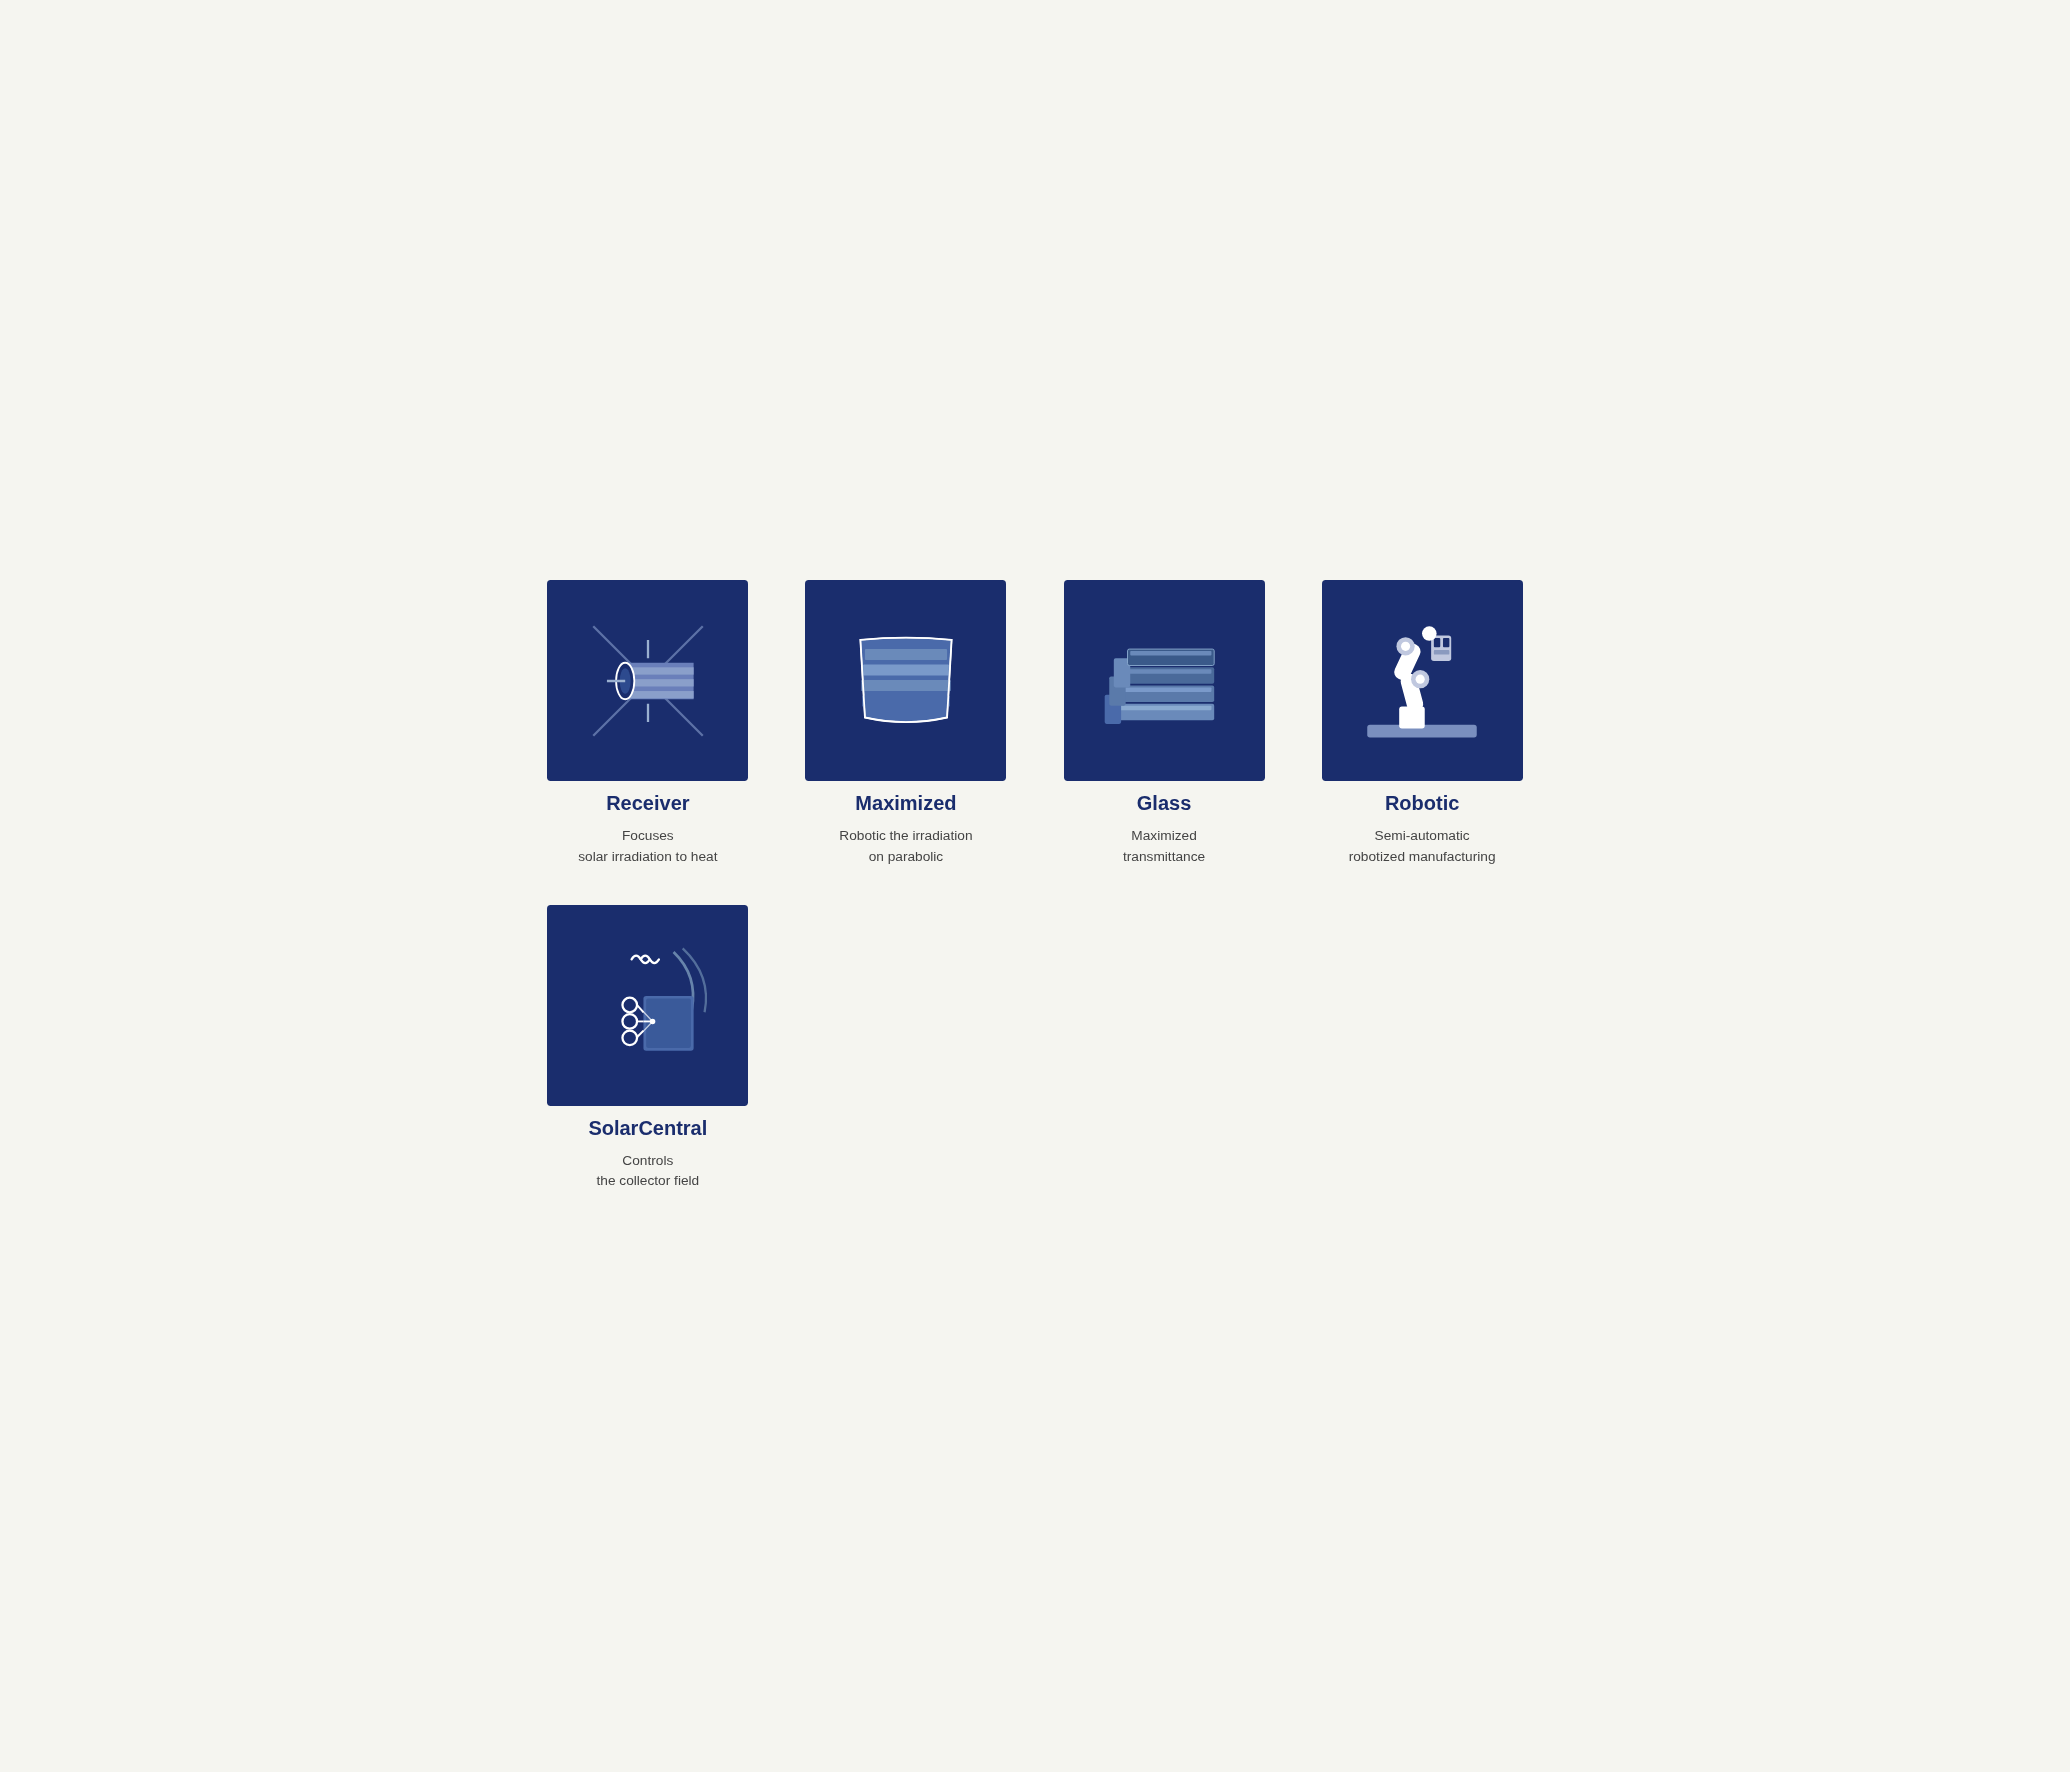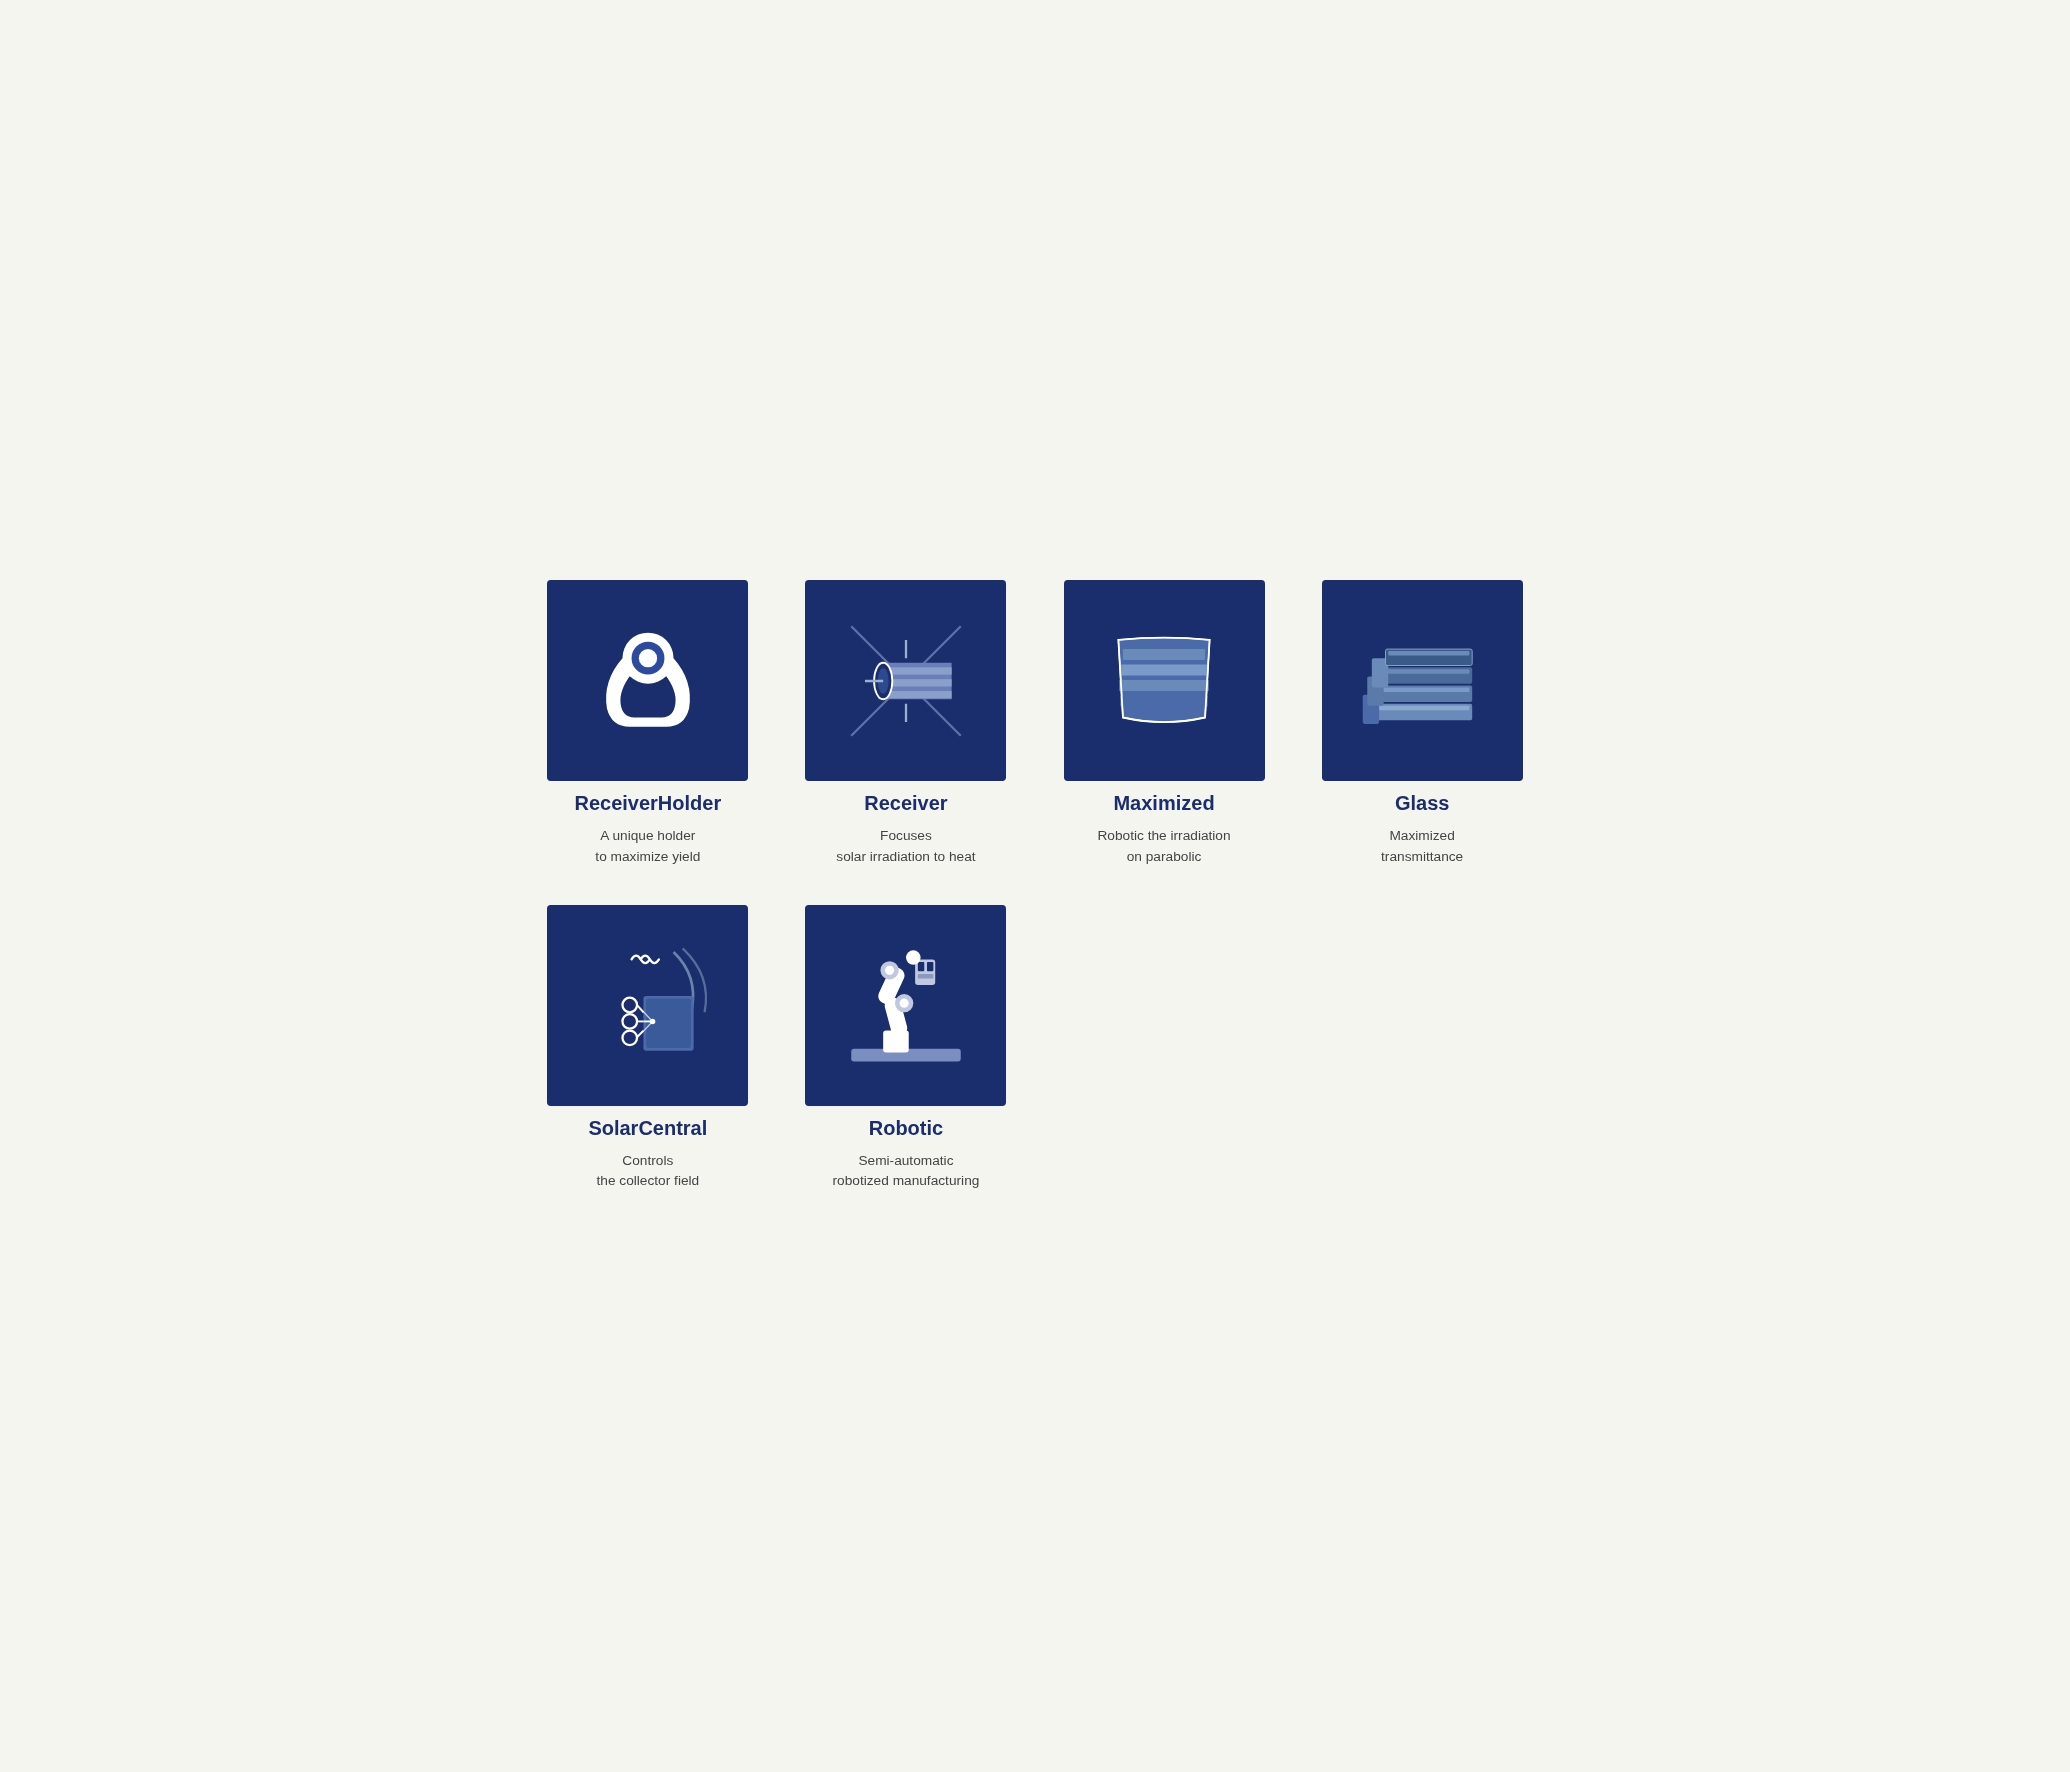--- a/index.html
+++ b/index.html
@@ -52,42 +52,20 @@
     .icon-box svg {
       width: 146px;
       height: 146px;
     }
   </style>
 </head>
 <body>
 
 <div class="grid-container">
 
-  <div class="card">
-    <div class="icon-box">
-      <svg viewBox="0 0 160 160">
-
-        <g fill="white">
-
-          <ellipse cx="80" cy="55" rx="28" ry="28" fill="white"></ellipse>
-          <ellipse cx="80" cy="55" rx="18" ry="18" fill="#2d4a9e"></ellipse>
-          <ellipse cx="80" cy="55" rx="10" ry="10" fill="white"></ellipse>
-
-          <path d="M52 55 Q30 80 35 110 Q40 130 60 130 L80 130 L80 120 L65 120 Q52 120 50 105 Q48 90 62 72 Z" fill="white"></path>
-
-          <path d="M108 55 Q130 80 125 110 Q120 130 100 130 L80 130 L80 120 L95 120 Q108 120 110 105 Q112 90 98 72 Z" fill="white"></path>
-        </g>
-      </svg>
-    </div>
-    <div class="card-title">ReceiverHolder</div>
-    <div class="card-desc">
-      <span>A unique holder</span><br>
-      <span>to maximize yield</span>
-    </div>
-  </div>
 
   <div class="card">
     <div class="icon-box">
       <svg viewBox="0 0 160 160">
 
         <line x1="20" y1="20" x2="140" y2="140" stroke="#7a8fbf" stroke-width="2.5" opacity="0.7"></line>
         <line x1="140" y1="20" x2="20" y2="140" stroke="#7a8fbf" stroke-width="2.5" opacity="0.7"></line>
 
         <rect x="50" y="60" width="80" height="40" rx="0" fill="#6a7fba"></rect>
         <rect x="50" y="65" width="80" height="8" fill="#8a9fca"></rect>
@@ -157,20 +135,53 @@
       <span>Maximized</span><br>
       <span>transmittance</span>
     </div>
   </div>
 
 
   <div class="card">
     <div class="icon-box">
       <svg viewBox="0 0 160 160">
 
+        <rect x="20" y="128" width="120" height="14" rx="3" fill="#7a8fbf"></rect>
+
+        <rect x="55" y="108" width="28" height="24" rx="3" fill="white"></rect>
+
+        <rect x="60" y="72" width="18" height="42" rx="8" fill="white" transform="rotate(-15 69 93)"></rect>
+
+        <rect x="55" y="38" width="18" height="42" rx="8" fill="white" transform="rotate(25 64 59)"></rect>
+
+        <circle cx="78" cy="78" r="10" fill="#c0c8df"></circle>
+        <circle cx="78" cy="78" r="5" fill="white"></circle>
+
+        <circle cx="62" cy="42" r="10" fill="#c0c8df"></circle>
+        <circle cx="62" cy="42" r="5" fill="white"></circle>
+
+        <rect x="90" y="30" width="22" height="28" rx="3" fill="#c0c8df"></rect>
+        <rect x="93" y="33" width="7" height="10" rx="1" fill="#1a2d6d"></rect>
+        <rect x="103" y="33" width="7" height="10" rx="1" fill="#1a2d6d"></rect>
+        <rect x="93" y="46" width="17" height="5" rx="1" fill="#8a9abf"></rect>
+
+        <circle cx="88" cy="28" r="8" fill="white"></circle>
+      </svg>
+    </div>
+    <div class="card-title">Robotic</div>
+    <div class="card-desc">
+      <span>Semi-automatic</span><br>
+      <span>robotized manufacturing</span>
+    </div>
+  </div>
+
+  <div class="card">
+    <div class="icon-box">
+      <svg viewBox="0 0 160 160">
+
         <path d="M108 22 Q135 48 128 85" fill="none" stroke="#7a9aba" stroke-width="3" opacity="0.8"></path>
         <path d="M118 18 Q150 48 142 88" fill="none" stroke="#7a9aba" stroke-width="2.5" opacity="0.6"></path>
 
         <path d="M62 30 Q67 22 72 30 Q77 38 82 30" fill="none" stroke="white" stroke-width="2.5" stroke-linecap="round"></path>
         <path d="M72 30 Q77 22 82 30 Q87 38 92 30" fill="none" stroke="white" stroke-width="2.5" stroke-linecap="round"></path>
 
         <rect x="75" y="70" width="55" height="60" rx="3" fill="#4a6aaa"></rect>
         <rect x="78" y="73" width="49" height="54" rx="2" fill="#3a5a9a"></rect>
 
         <line x1="68" y1="80" x2="75" y2="88" stroke="white" stroke-width="2"></line>
@@ -187,47 +198,14 @@
         <line x1="85" y1="98" x2="75" y2="98" stroke="white" stroke-width="2"></line>
       </svg>
     </div>
     <div class="card-title">SolarCentral</div>
     <div class="card-desc">
       <span>Controls</span><br>
       <span>the collector field</span>
     </div>
   </div>
 
-  <div class="card">
-    <div class="icon-box">
-      <svg viewBox="0 0 160 160">
-
-        <rect x="20" y="128" width="120" height="14" rx="3" fill="#7a8fbf"></rect>
-
-        <rect x="55" y="108" width="28" height="24" rx="3" fill="white"></rect>
-
-        <rect x="60" y="72" width="18" height="42" rx="8" fill="white" transform="rotate(-15 69 93)"></rect>
-
-        <rect x="55" y="38" width="18" height="42" rx="8" fill="white" transform="rotate(25 64 59)"></rect>
-
-        <circle cx="78" cy="78" r="10" fill="#c0c8df"></circle>
-        <circle cx="78" cy="78" r="5" fill="white"></circle>
-
-        <circle cx="62" cy="42" r="10" fill="#c0c8df"></circle>
-        <circle cx="62" cy="42" r="5" fill="white"></circle>
-
-        <rect x="90" y="30" width="22" height="28" rx="3" fill="#c0c8df"></rect>
-        <rect x="93" y="33" width="7" height="10" rx="1" fill="#1a2d6d"></rect>
-        <rect x="103" y="33" width="7" height="10" rx="1" fill="#1a2d6d"></rect>
-        <rect x="93" y="46" width="17" height="5" rx="1" fill="#8a9abf"></rect>
-
-        <circle cx="88" cy="28" r="8" fill="white"></circle>
-      </svg>
-    </div>
-    <div class="card-title">Robotic</div>
-    <div class="card-desc">
-      <span>Semi-automatic</span><br>
-      <span>robotized manufacturing</span>
-    </div>
-  </div>
-
 </div>
 
 
 </body></html>

